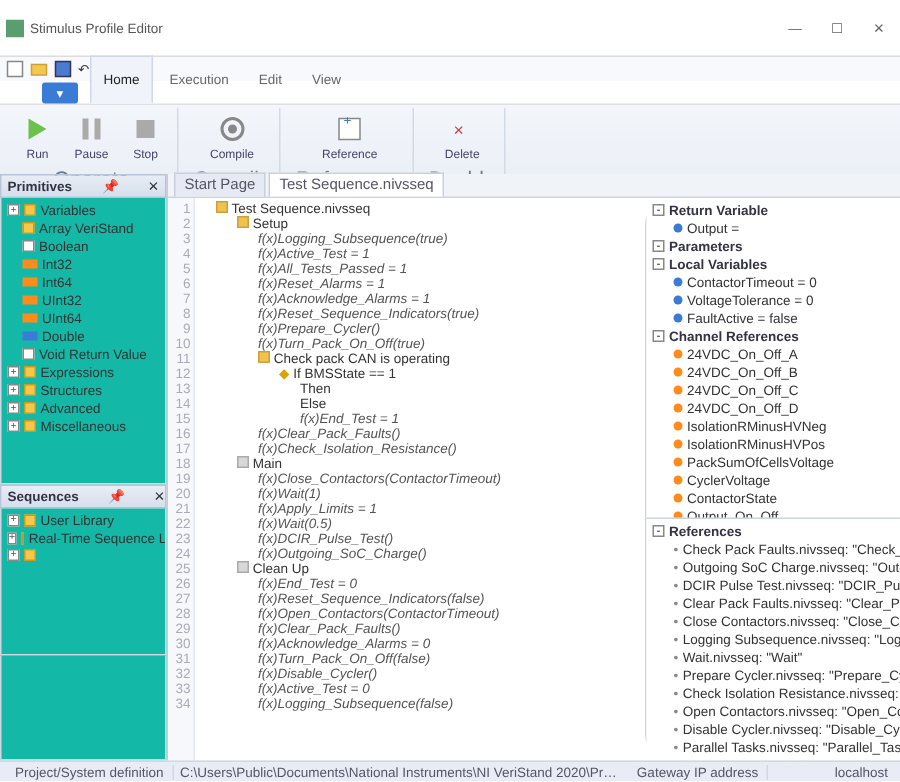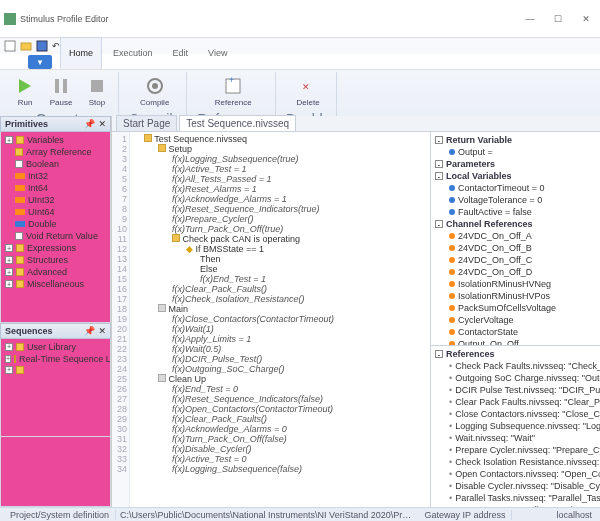--- a/index.html
+++ b/index.html
@@ -22,24 +22,24 @@
 .rgroup { border-right: 1px solid #d2dae6; padding: 2px 6px; display: flex; flex-direction: column; align-items: center; }
 .rgroup .btns { display: flex; gap: 6px; flex: 1; align-items: center; }
 .rgroup .lbl { color: #6a7a90; font-size: 14px; margin-top: 2px; text-decoration: underline; }
 .bigbtn { display: flex; flex-direction: column; align-items: center; gap: 2px; min-width: 30px; }
 .bigbtn .ic { width: 20px; height: 20px; }
 .bigbtn .tx { color: #446; font-size: 8px; }
 
 .mainrow { position: absolute; top: 116px; bottom: 14px; left: 0; right: 0; display: flex; }
 
 .leftcol { width: 112px; display: flex; flex-direction: column; border-right: 1px solid #ccc; }
-.panelhdr { background: linear-gradient(#e8edf5,#d6dfed); border: 1px solid #b8c4d6; padding: 2px 4px; display: flex; align-items: center; gap: 4px; }
+.panelhdr { background: linear-gradient(#e8edf5,#d6dfed); border: 1px solid #b8c4d6; padding: 2px 4px; display: flex; align-items: center; gap: 20px; }
 .panelhdr .tt { flex: 1; font-weight: bold; color: #334; }
 .panelhdr .pin { width: 10px; height: 10px; }
-.panelbody { flex: 1; overflow: hidden; background: #ec4899; border: 1px solid #d0d7e2; border-top: none; padding: 2px; font-size: 8px; }
+.panelbody { flex: 1; overflow: hidden; background: #14b8a6; border: 1px solid #d0d7e2; border-top: none; padding: 2px; font-size: 8px; }
 .panelbody .node { padding: 1px 0 1px 12px; white-space: nowrap; display: flex; align-items: center; gap: 3px; }
 .panelbody .node.lvl1 { padding-left: 2px; }
 .panelbody .node.lvl2 { padding-left: 12px; }
 .bullet { width: 8px; height: 8px; display: inline-block; }
 .bullet.folder { background: #f5c84c; border: 1px solid #cc9a1e; }
 .bullet.var { background: #fff; border: 1px solid #888; }
 .orangebar { width: 10px; height: 6px; background: #ff8c1a; display: inline-block; }
 .bluebar { width: 10px; height: 6px; background: #3a7bd5; display: inline-block; }
 .plus { width: 8px; height: 8px; border: 1px solid #888; display: inline-flex; align-items: center; justify-content: center; font-size: 7px; line-height: 7px; color: #555; background: #fff; }
 
@@ -54,21 +54,21 @@
 .cl { height: 10px; line-height: 10px; white-space: nowrap; display: flex; align-items: center; gap: 3px; font-size: 8px; }
 .cl .ind1 { padding-left: 10px; }
 .cl .ind2 { padding-left: 24px; }
 .cl .ind3 { padding-left: 38px; }
 .cl .ind4 { padding-left: 52px; }
 .cl .ind5 { padding-left: 66px; }
 .step { width: 8px; height: 8px; background: #f2c14e; border: 1px solid #caa13a; display: inline-block; }
 .stepg { width: 8px; height: 8px; background: #d8d8d8; border: 1px solid #aaa; display: inline-block; }
 .fx { color: #555; font-style: italic; }
 
-.rightcol { width: 170px; border-left: 1px solid #ccd3e0; display: flex; flex-direction: column; }
+.rightcol { width: 170px; border-left: 1px solid #ccd3e0; display: flex; flex-direction: column; border-radius: 18px; }
 .rbox { background: #fff; overflow: hidden; padding: 2px 4px; font-size: 8px; }
 .rbox .hdr { font-weight: bold; color: #334; padding: 1px 0; display: flex; align-items: center; gap: 3px; }
 .rbox .itm { padding: 1px 0 1px 14px; white-space: nowrap; display: flex; align-items: center; gap: 3px; }
 .dot { width: 6px; height: 6px; border-radius: 50%; background: #ff8c1a; display: inline-block; }
 .dotb { width: 6px; height: 6px; border-radius: 50%; background: #3a7bd5; display: inline-block; }
 
 .statusbar { position: absolute; bottom: 0; left: 0; right: 0; height: 14px; background: #e8edf5; border-top: 1px solid #cfd8e6; display: flex; align-items: center; padding: 0 4px; font-size: 8px; color: #556; }
 .statusbar .seg { padding: 0 6px; border-right: 1px solid #cfd8e6; }
 .statusbar .path { flex: 1; white-space: nowrap; overflow: hidden; text-overflow: ellipsis; padding: 0 4px; }
 .statusbar .ip { padding: 0 4px; margin-left: 40px; }
@@ -200,21 +200,21 @@
       <span>✕</span>
     </div>
     <div class="panelbody" id="primitives-body" style="flex:2">
         <div class="node lvl1">
           <span class="plus">+</span>
           <span class="bullet folder"></span>
           <span>Variables</span>
         </div>
         <div class="node lvl2">
           <span class="bullet folder"></span>
-          <span>Array Reference</span>
+          <span>Array VeriStand</span>
         </div>
         <div class="node lvl2">
           <span class="bullet var"></span>
           <span>Boolean</span>
         </div>
         <div class="node lvl2">
           <span class="orangebar"></span>
           <span>Int32</span>
         </div>
         <div class="node lvl2">

